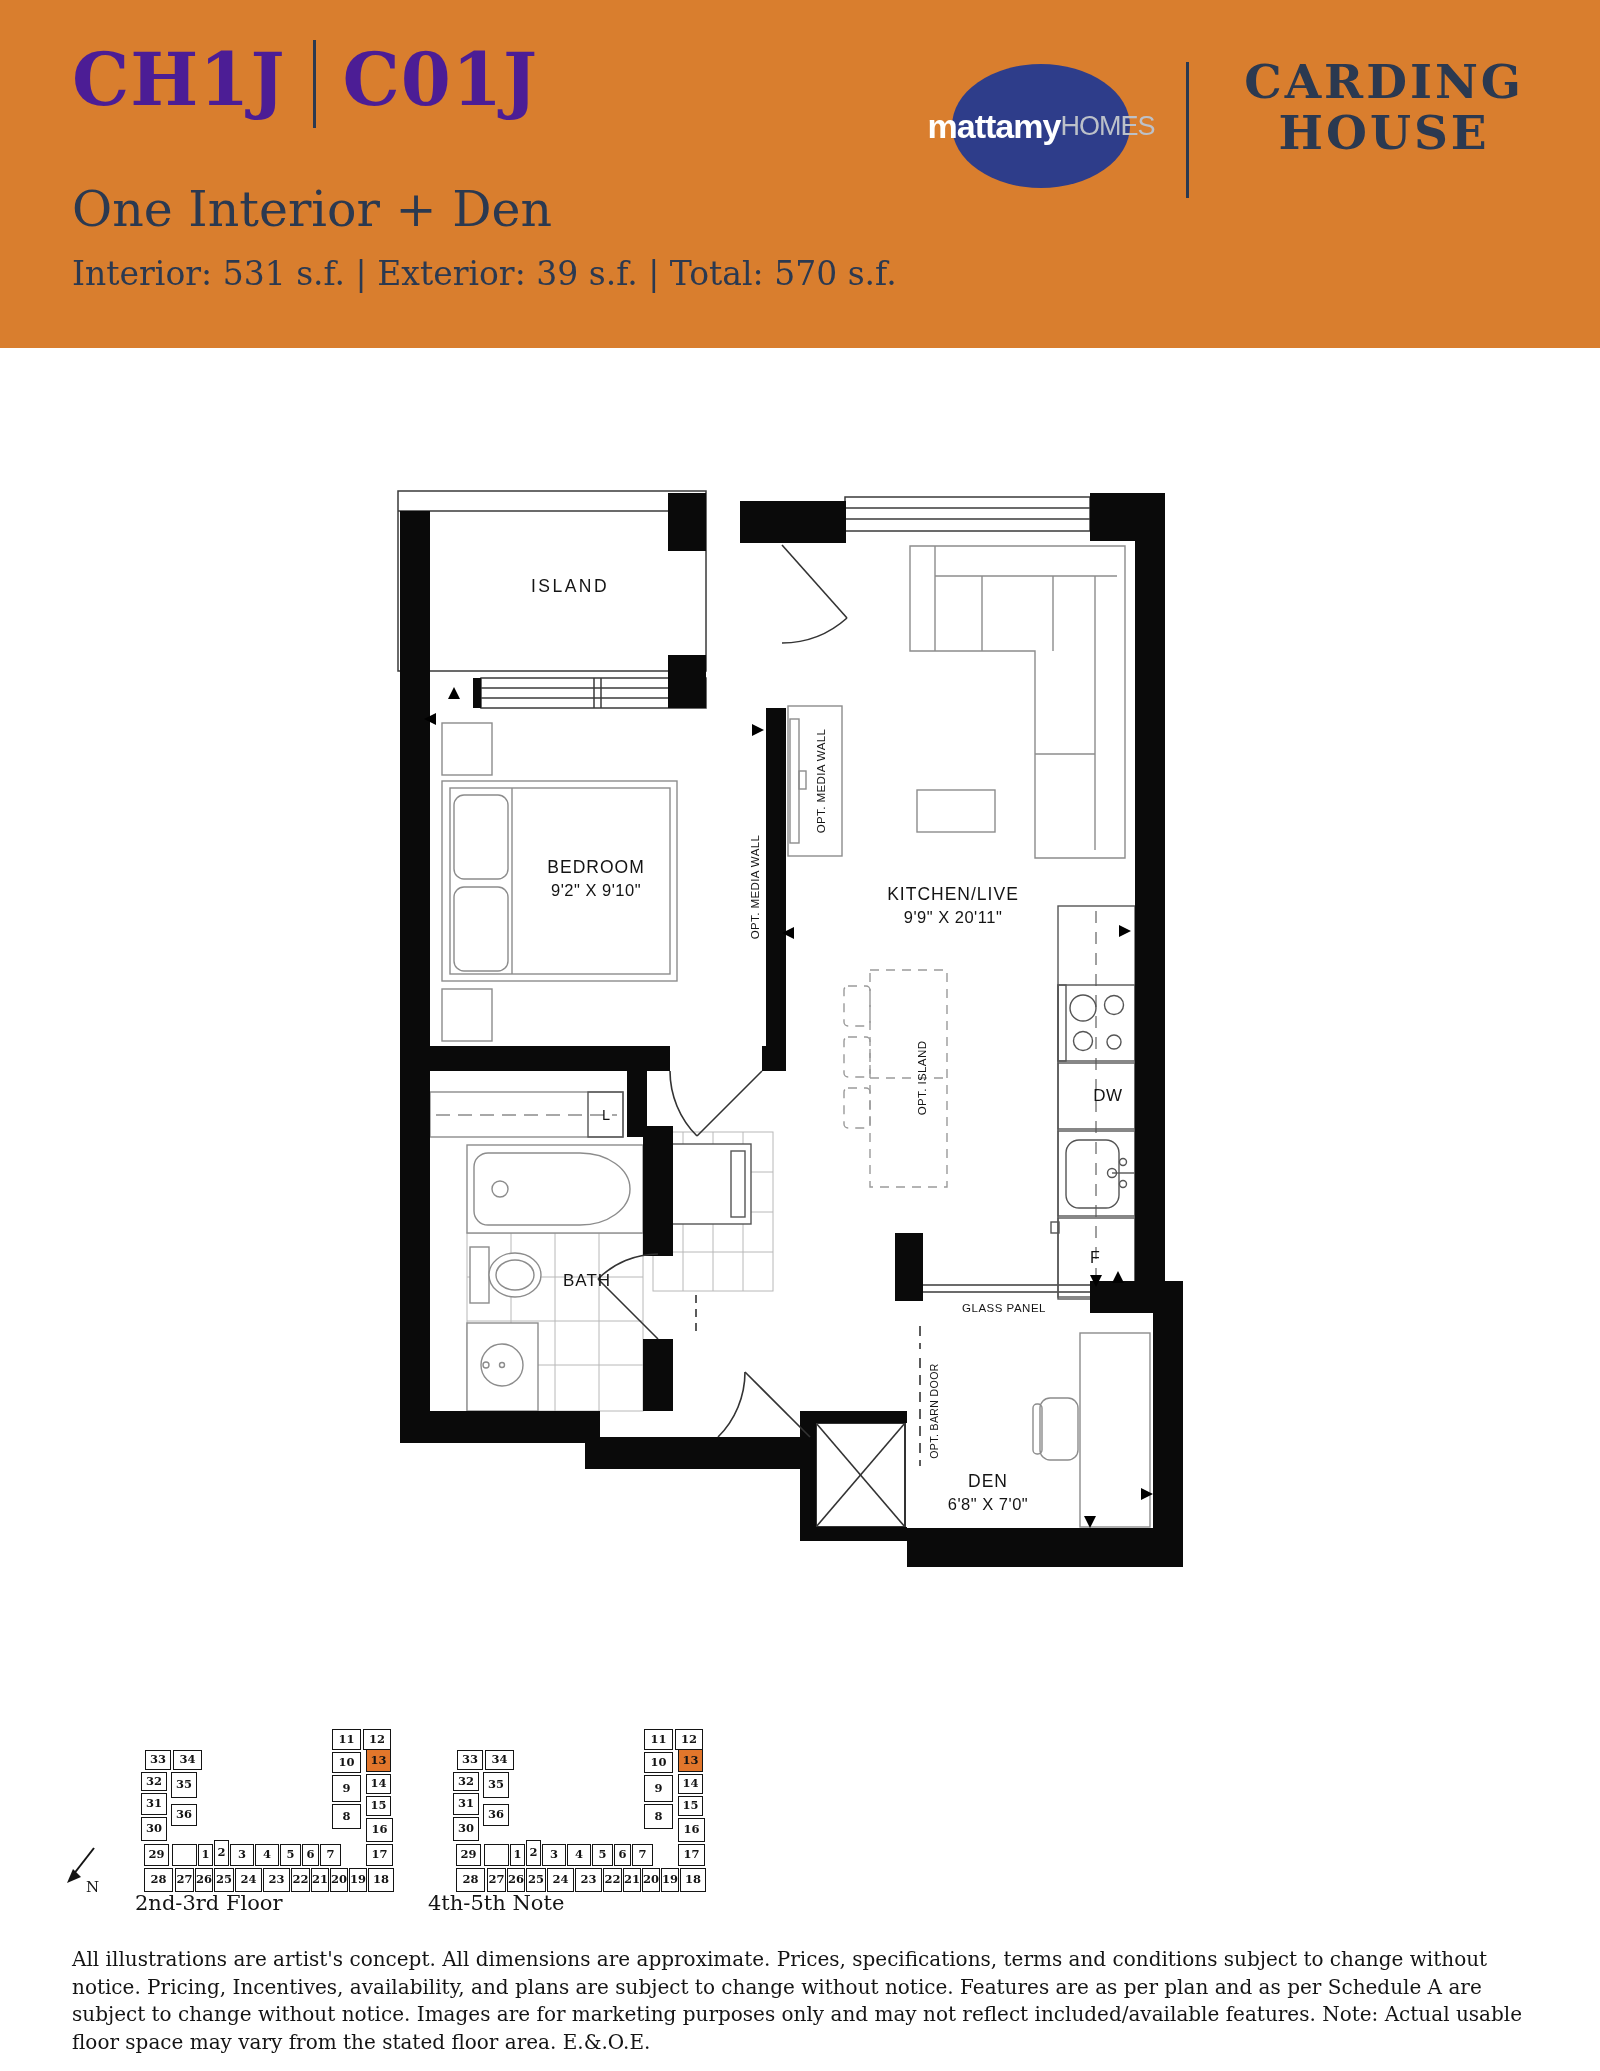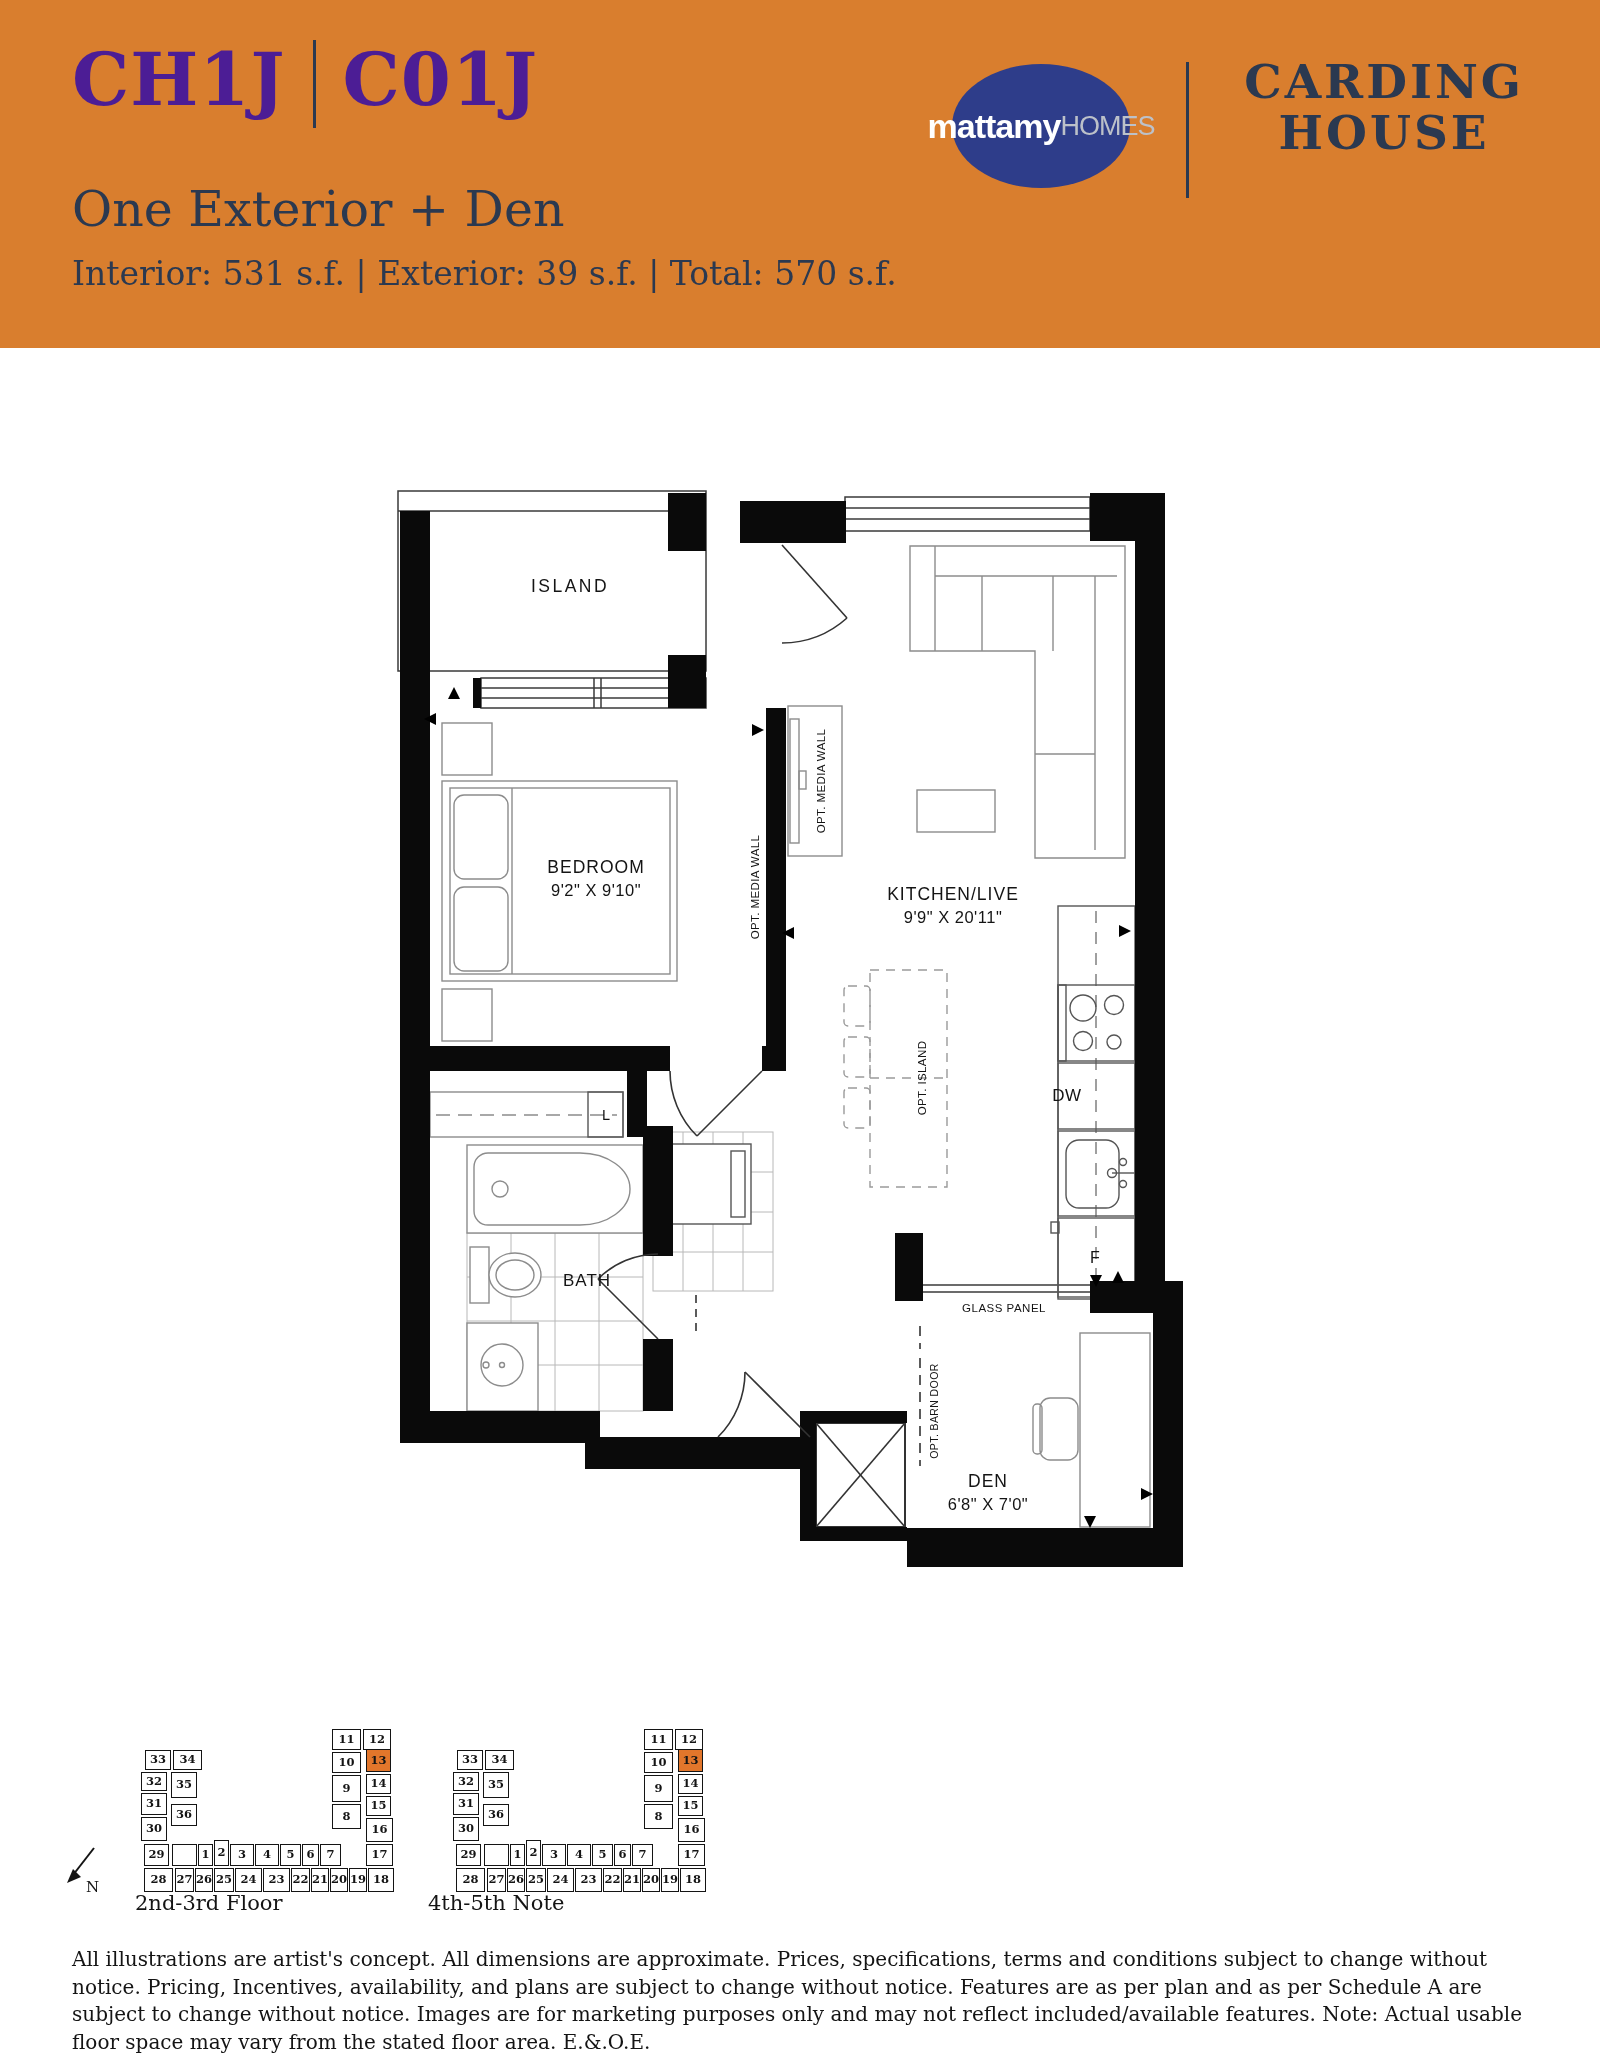--- a/index.html
+++ b/index.html
@@ -42,21 +42,21 @@
 </style>
 </head>
 <body>
 
 <div class="header">
   <div class="unit-code">
     <span>CH1J</span>
     <span class="code-bar"></span>
     <span>C01J</span>
   </div>
-  <div class="unit-name">One Exterior + Den</div>
+  <div class="unit-name">One Interior + Den</div>
   <div class="unit-stats">Interior: 531 s.f. | Exterior: 39 s.f. | Total: 570 s.f.</div>
   <div class="logo">
     <span class="w1">mattamy</span>
       <span class="w2">HOMES</span>
   </div>
   <div class="hdr-divider"></div>
   <div class="project">
     <div>CARDING</div>
     <div>HOUSE</div>
   </div>
@@ -264,21 +264,21 @@
   </svg>
 
   <div class="plabel" style="left:180px;top:105px;font-size:17.5px;letter-spacing:2.5px">ISLAND</div>
   <div class="plabel" style="left:206px;top:386px;font-size:17.5px;letter-spacing:1px">BEDROOM</div>
   <div class="plabel" style="left:206px;top:409px;font-size:16.5px;letter-spacing:.5px">9'2" X 9'10"</div>
   <div class="plabel" style="left:563px;top:413px;font-size:17.5px;letter-spacing:1px">KITCHEN/LIVE</div>
   <div class="plabel" style="left:563px;top:436px;font-size:16.5px;letter-spacing:.5px">9'9" X 20'11"</div>
   <div class="plabel vert" style="left:365px;top:406px;font-size:11.5px;letter-spacing:.4px">OPT. MEDIA WALL</div>
   <div class="plabel vert" style="left:431px;top:300px;font-size:11.5px;letter-spacing:.4px">OPT. MEDIA WALL</div>
   <div class="plabel vert" style="left:532px;top:597px;font-size:11.5px;letter-spacing:.4px">OPT. ISLAND</div>
-  <div class="plabel" style="left:677px;top:615px;font-size:17px;letter-spacing:.5px">DW</div>
+  <div class="plabel" style="left:718px;top:615px;font-size:17px;letter-spacing:.5px">DW</div>
   <div class="plabel" style="left:705px;top:777px;font-size:16px">F</div>
   <div class="plabel" style="left:216px;top:634px;font-size:14.5px">L</div>
   <div class="plabel" style="left:197px;top:800px;font-size:17px;letter-spacing:1px">BATH</div>
   <div class="plabel" style="left:614px;top:827px;font-size:11.5px;letter-spacing:.5px">GLASS PANEL</div>
   <div class="plabel vert" style="left:544px;top:930px;font-size:10.5px;letter-spacing:.4px">OPT. BARN DOOR</div>
   <div class="plabel" style="left:598px;top:1000px;font-size:17.5px;letter-spacing:1px">DEN</div>
   <div class="plabel" style="left:598px;top:1023px;font-size:16.5px;letter-spacing:.5px">6'8" X 7'0"</div>
 </div>
 
 <div class="north">

